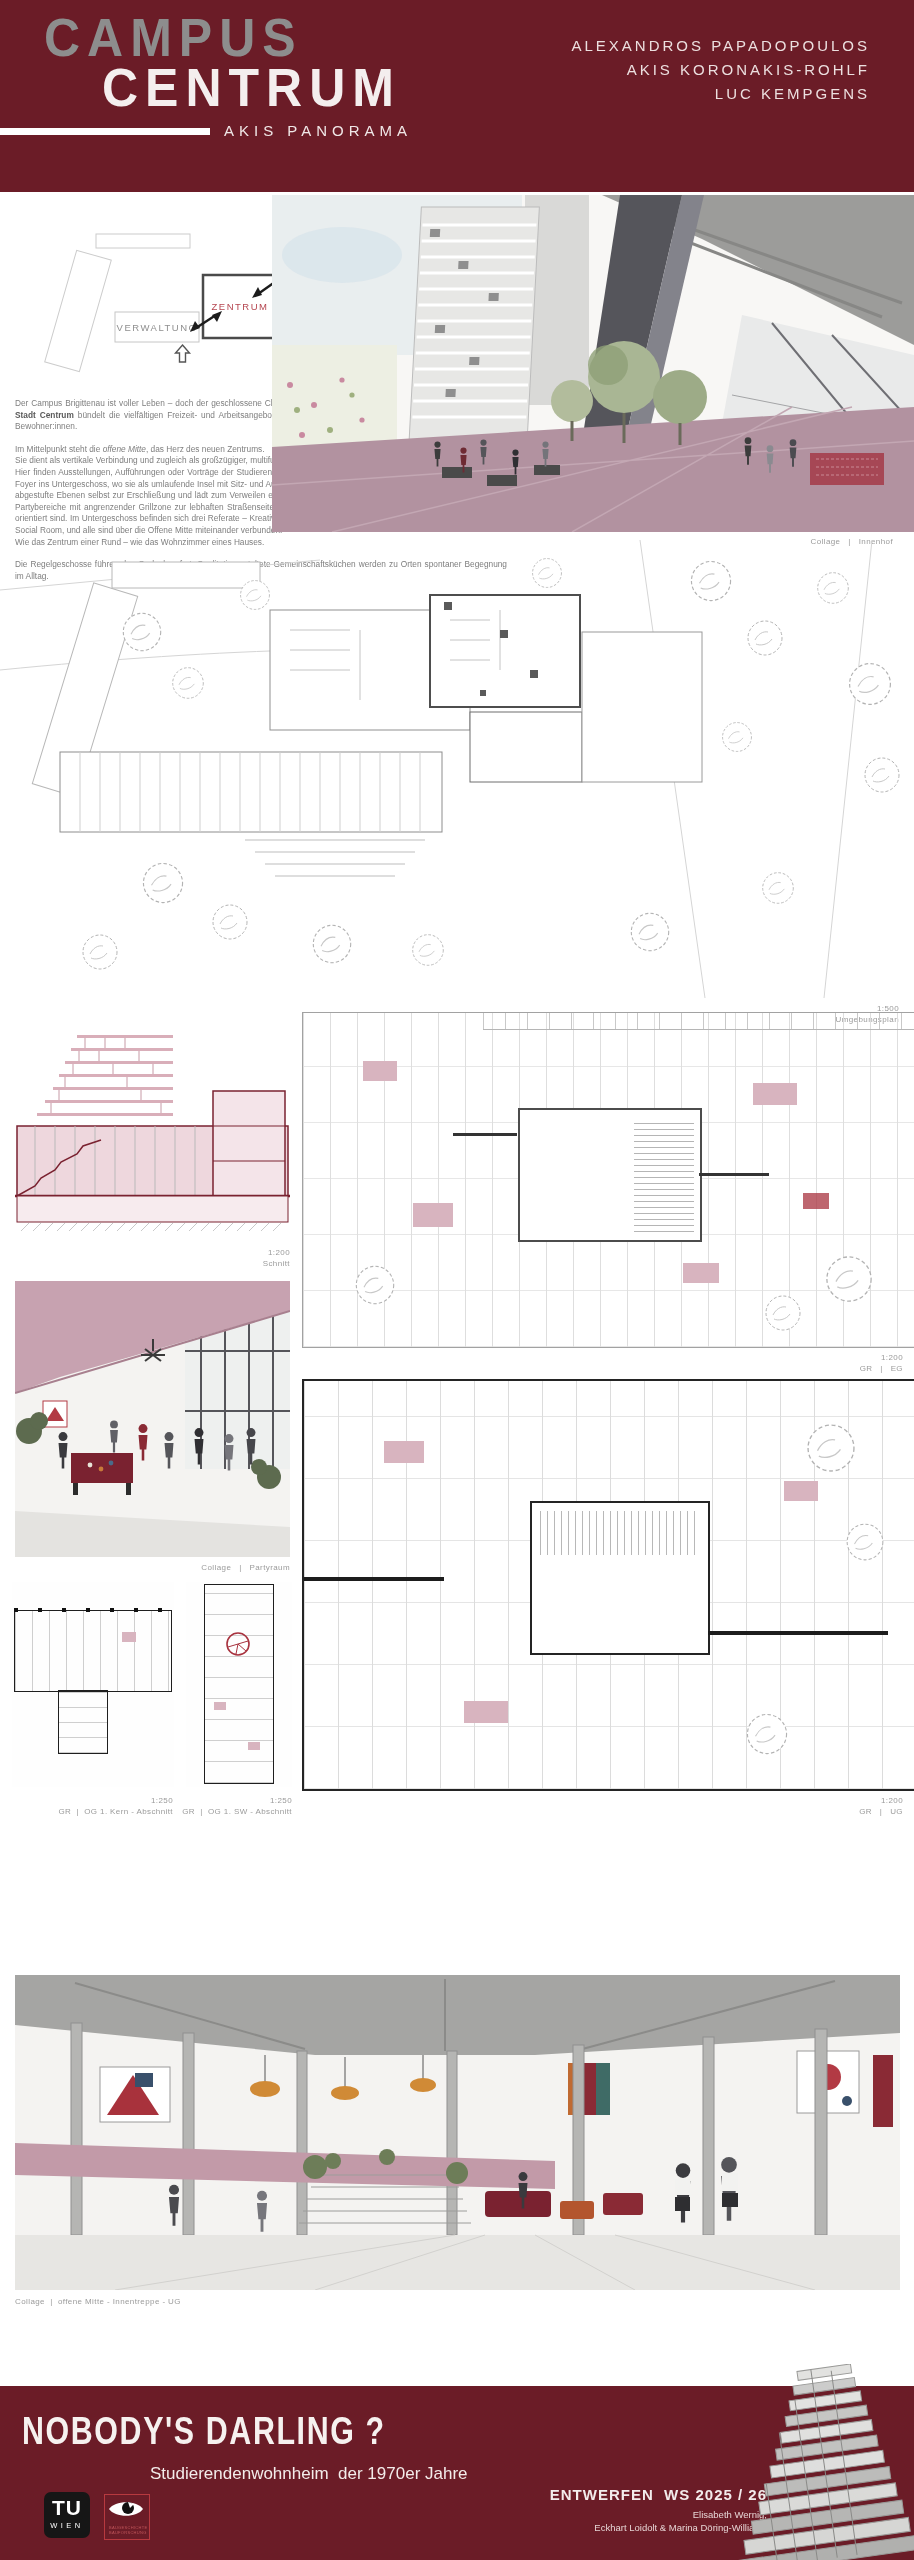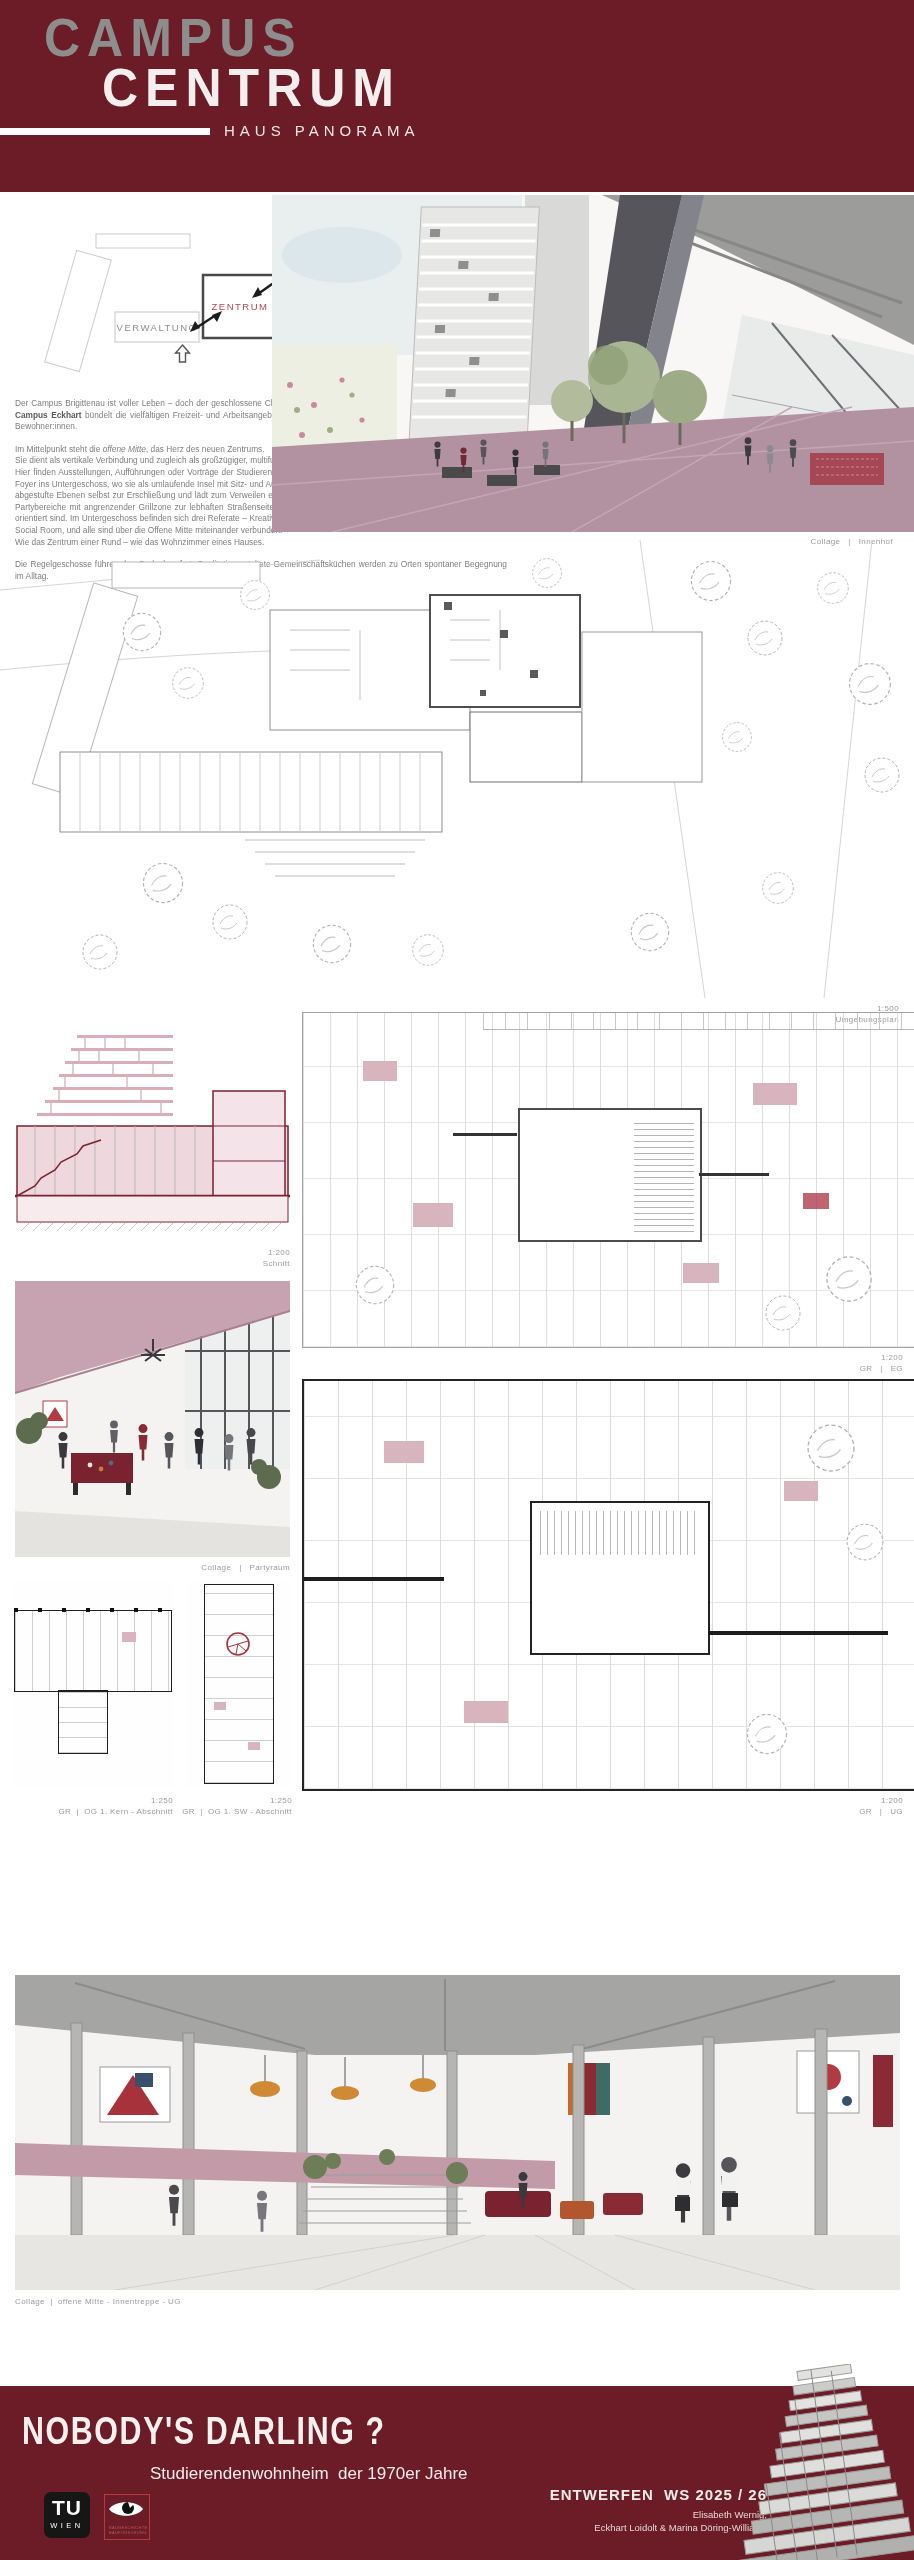--- a/index.html
+++ b/index.html
@@ -61,21 +61,26 @@
         <circle cx="5" cy="3" r="2.8" fill="currentColor"></circle>
         <path d="M2.2 7h5.6l-.7 9h-1.3v7h-1.6v-7H3z" fill="currentColor"></path>
       </symbol>
     </defs>
   </svg>
 
   <div class="header">
     <div class="t-campus">CAMPUS</div>
     <div class="t-centrum">CENTRUM</div>
     <div class="t-bar"></div>
-    <div class="t-haus">HAUS PANORAMA</div>
+    <div class="t-haus">AKIS PANORAMA</div>
+    <div class="authors">
+      <div>ALEXANDROS PAPADOPOULOS</div>
+      <div>AKIS KORONAKIS-ROHLF</div>
+      <div>LUC KEMPGENS</div>
+    </div>
   </div>
 
   <svg class="diagram" viewBox="0 0 390 185">
     <g fill="none" stroke="#cccccc">
       <rect x="66" y="39" width="94" height="14"></rect>
       <rect x="30" y="58" width="36" height="116" transform="rotate(16 48 116)"></rect>
       <path d="M285 27h60v78h-22v-56h-38z"></path>
     </g>
     <rect x="85" y="117" width="84" height="30" fill="#ffffff" stroke="#c6c6c6"></rect>
     <rect x="173" y="80" width="74" height="63" fill="#ffffff" stroke="#4a4a4a" stroke-width="2.5"></rect>
@@ -90,21 +95,21 @@
     <g fill="#1c1c1c">
       <path d="M160 137l10-4-5-7z"></path>
         <path d="M192 116l-10 4 5 7z"></path>
       <path d="M222 103l10-3-4-8z"></path>
         <path d="M258 78l-10 3 4 8z"></path>
     </g>
     <path d="M152.5 150l7 8h-4v9h-6v-9h-4z" fill="#ffffff" stroke="#555555" stroke-width="1.4"></path>
   </svg>
 
   <div class="intro">
-    <p><span>Der Campus Brigittenau ist voller Leben – doch der geschlossene Charakter des Hauses lässt dieses Potential bisher nur erahnen. </span><b>Campus Eckhart</b><span> bündelt die vielfältigen Freizeit- und Arbeitsangebote und öffnet bislang verborgene, ungenutzte Flächen für die Bewohner:innen.</span></p>
+    <p><span>Der Campus Brigittenau ist voller Leben – doch der geschlossene Charakter des Hauses lässt dieses Potential bisher nur erahnen. </span><b>Stadt Centrum</b><span> bündelt die vielfältigen Freizeit- und Arbeitsangebote und öffnet bislang verborgene, ungenutzte Flächen für die Bewohner:innen.</span></p>
     <p>
       <span>Im Mittelpunkt steht die </span><i>offene Mitte</i><span>, das Herz des neuen Zentrums.</span><br>
       <span>Sie dient als vertikale Verbindung und zugleich als großzügiger, multifunktionaler Begegnungsraum.</span><br>
       <span>Hier finden Ausstellungen, Aufführungen oder Vorträge der Studierenden einen offenen Rahmen. Eine großzügige Treppe führt vom Foyer ins Untergeschoss, wo sie als umlaufende Insel mit Sitz- und Aufenthaltsbereichen gestaltet ist. Außen wird der Innenhof durch abgestufte Ebenen selbst zur Erschließung und lädt zum Verweilen ein.</span>
       <span>Rund um die offene Mitte liegen im Erdgeschoss Spiel- und Partybereiche mit angrenzender Grillzone zur lebhaften Straßenseite, während zum ruhigeren Garten Lern-, Seminar- und Räume orientiert sind. Im Untergeschoss befinden sich drei Referate – Kreativ/Werkstatt, Musik und Sport. Jedes verfügt über einen eigenen Social Room, und alle sind über die Offene Mitte miteinander verbunden.</span><br>
       <span>Wie das Zentrum einer Rund – wie das Wohnzimmer eines Hauses.</span>
     </p>
     <p>Die Regelgeschosse führen den Gedanken fort: Qualitativ gestaltete Gemeinschaftsküchen werden zu Orten spontaner Begegnung im Alltag.</p>
   </div>
 

